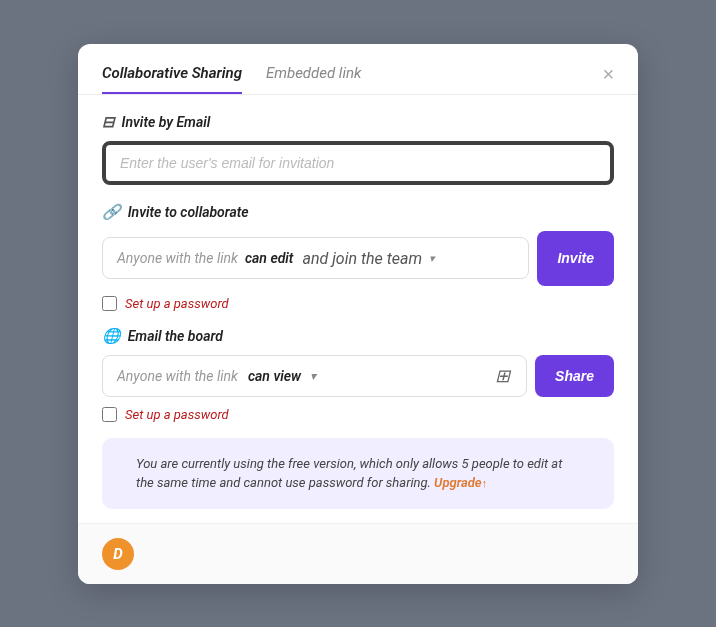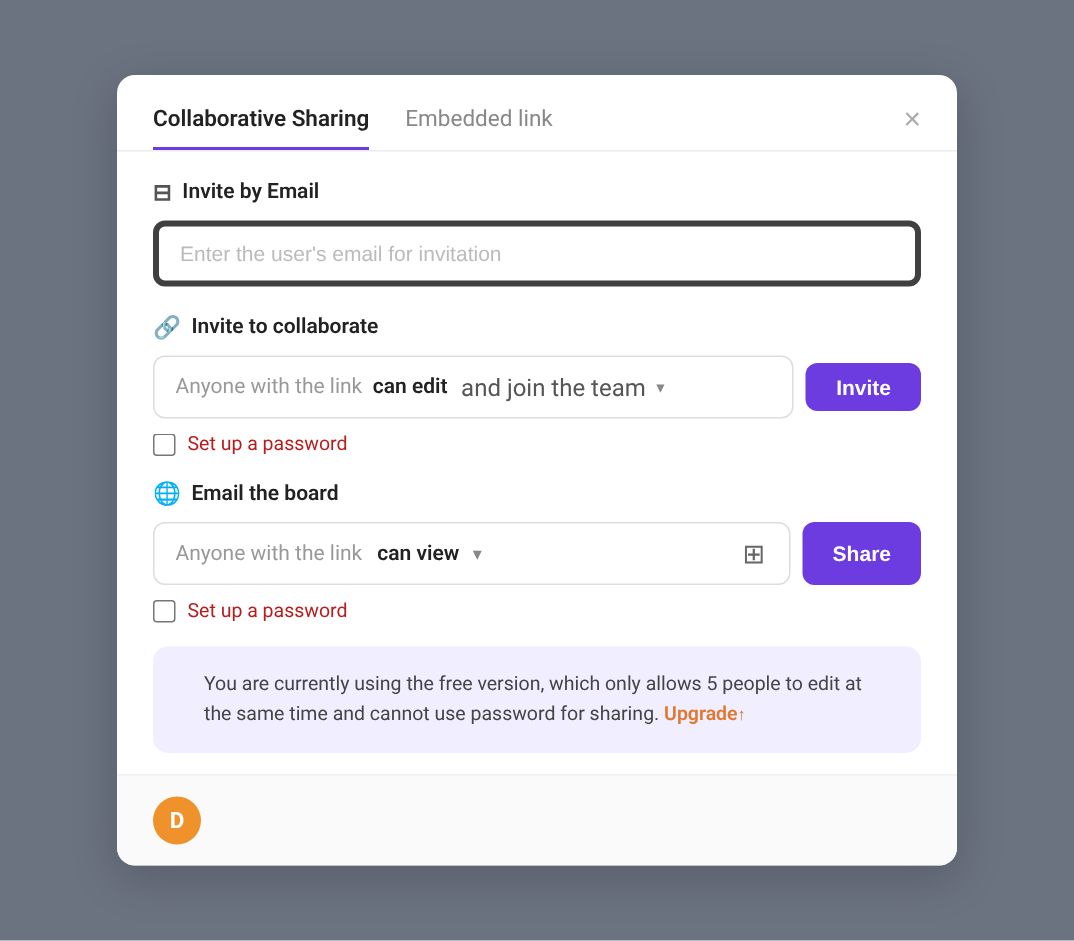--- a/index.html
+++ b/index.html
@@ -1,15 +1,15 @@
 <!DOCTYPE html>
 <html><head>
   <meta charset="utf-8">
   <style>
-    * { box-sizing: border-box; margin: 0; padding: 0; }
+    * { box-sizing: border-box; margin: 0; padding: 0; font-style: italic; }
     body {
       background: #6b7280;
       display: flex;
       align-items: center;
       justify-content: center;
       width: 716px;
       height: 627px;
       font-family: -apple-system, BlinkMacSystemFont, 'Segoe UI', Roboto, sans-serif;
     }
     .modal {
@@ -108,21 +108,21 @@
       font-size: 11px;
       color: #888;
       margin-left: 2px;
     }
     .btn-invite {
       background: #6c3ce1;
       color: #fff;
       border: none;
       border-radius: 8px;
       padding: 0 20px;
-      height: 32px;
+      height: 55px;
       font-size: 14px;
       font-weight: 600;
       cursor: pointer;
       white-space: nowrap;
     }
     .btn-share {
       background: #6c3ce1;
       color: #fff;
       border: none;
       border-radius: 8px;

